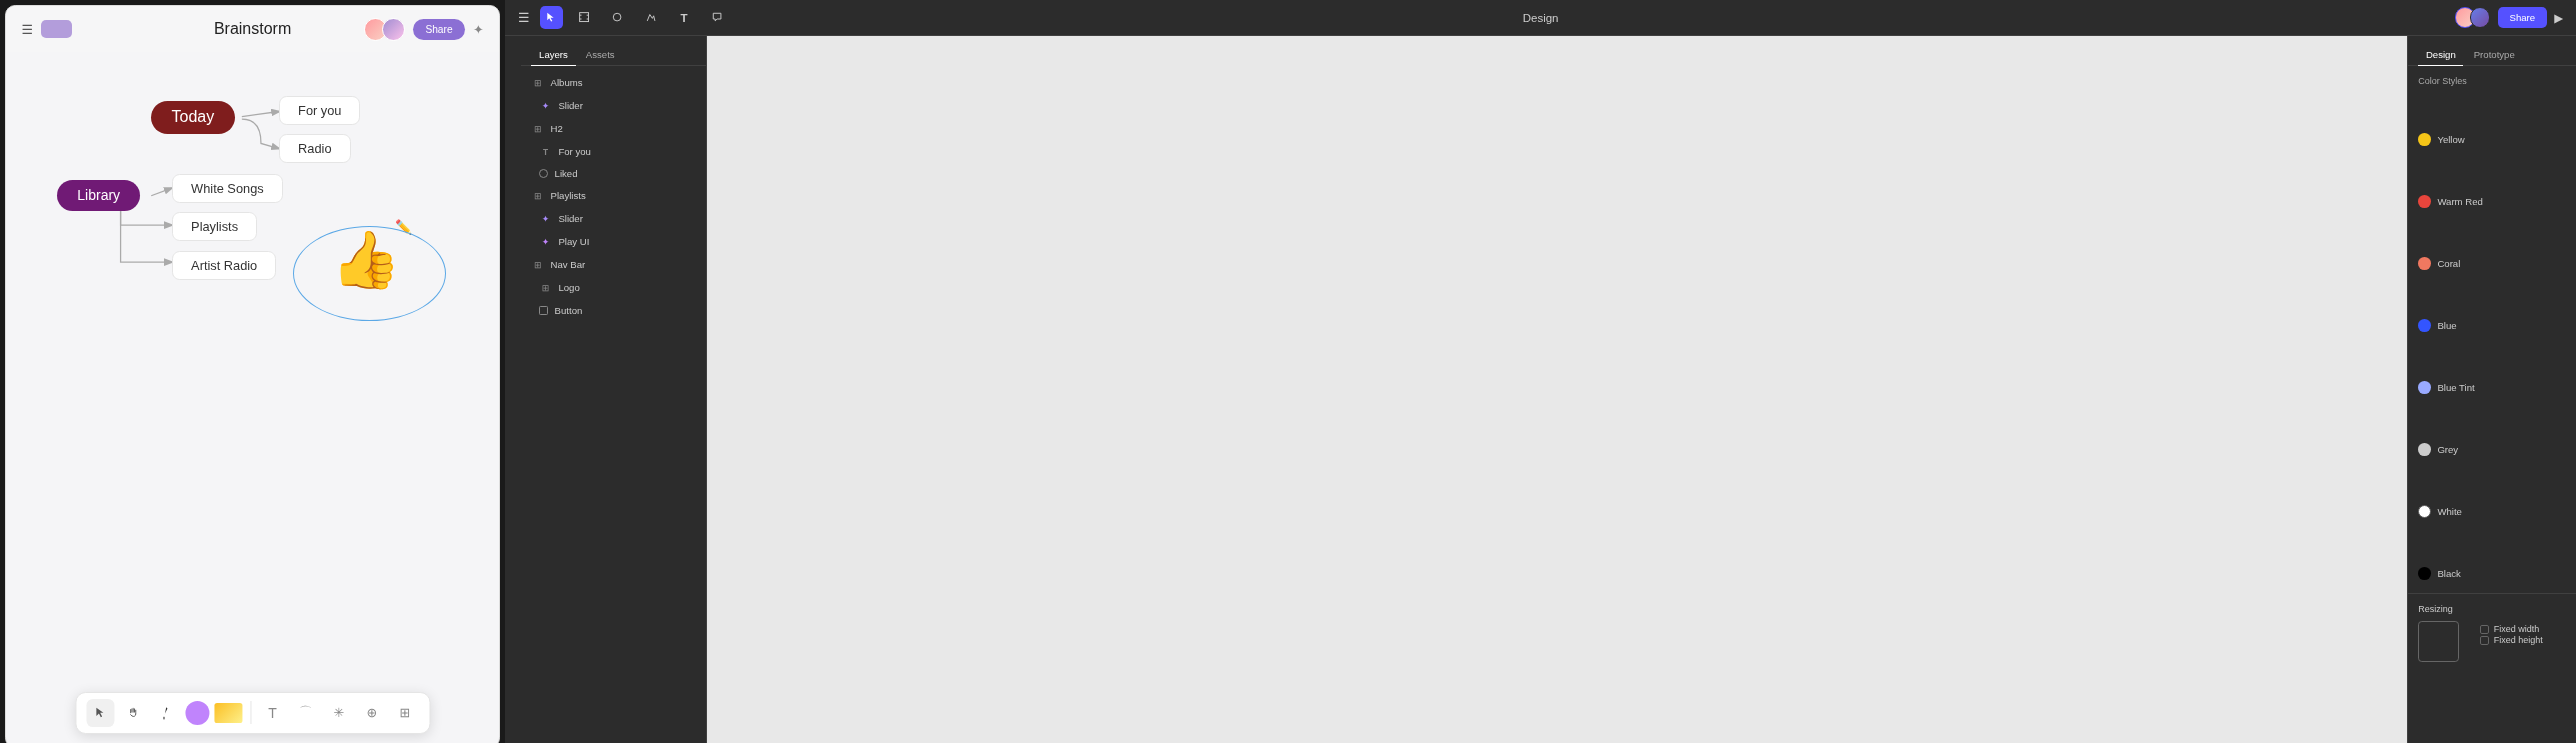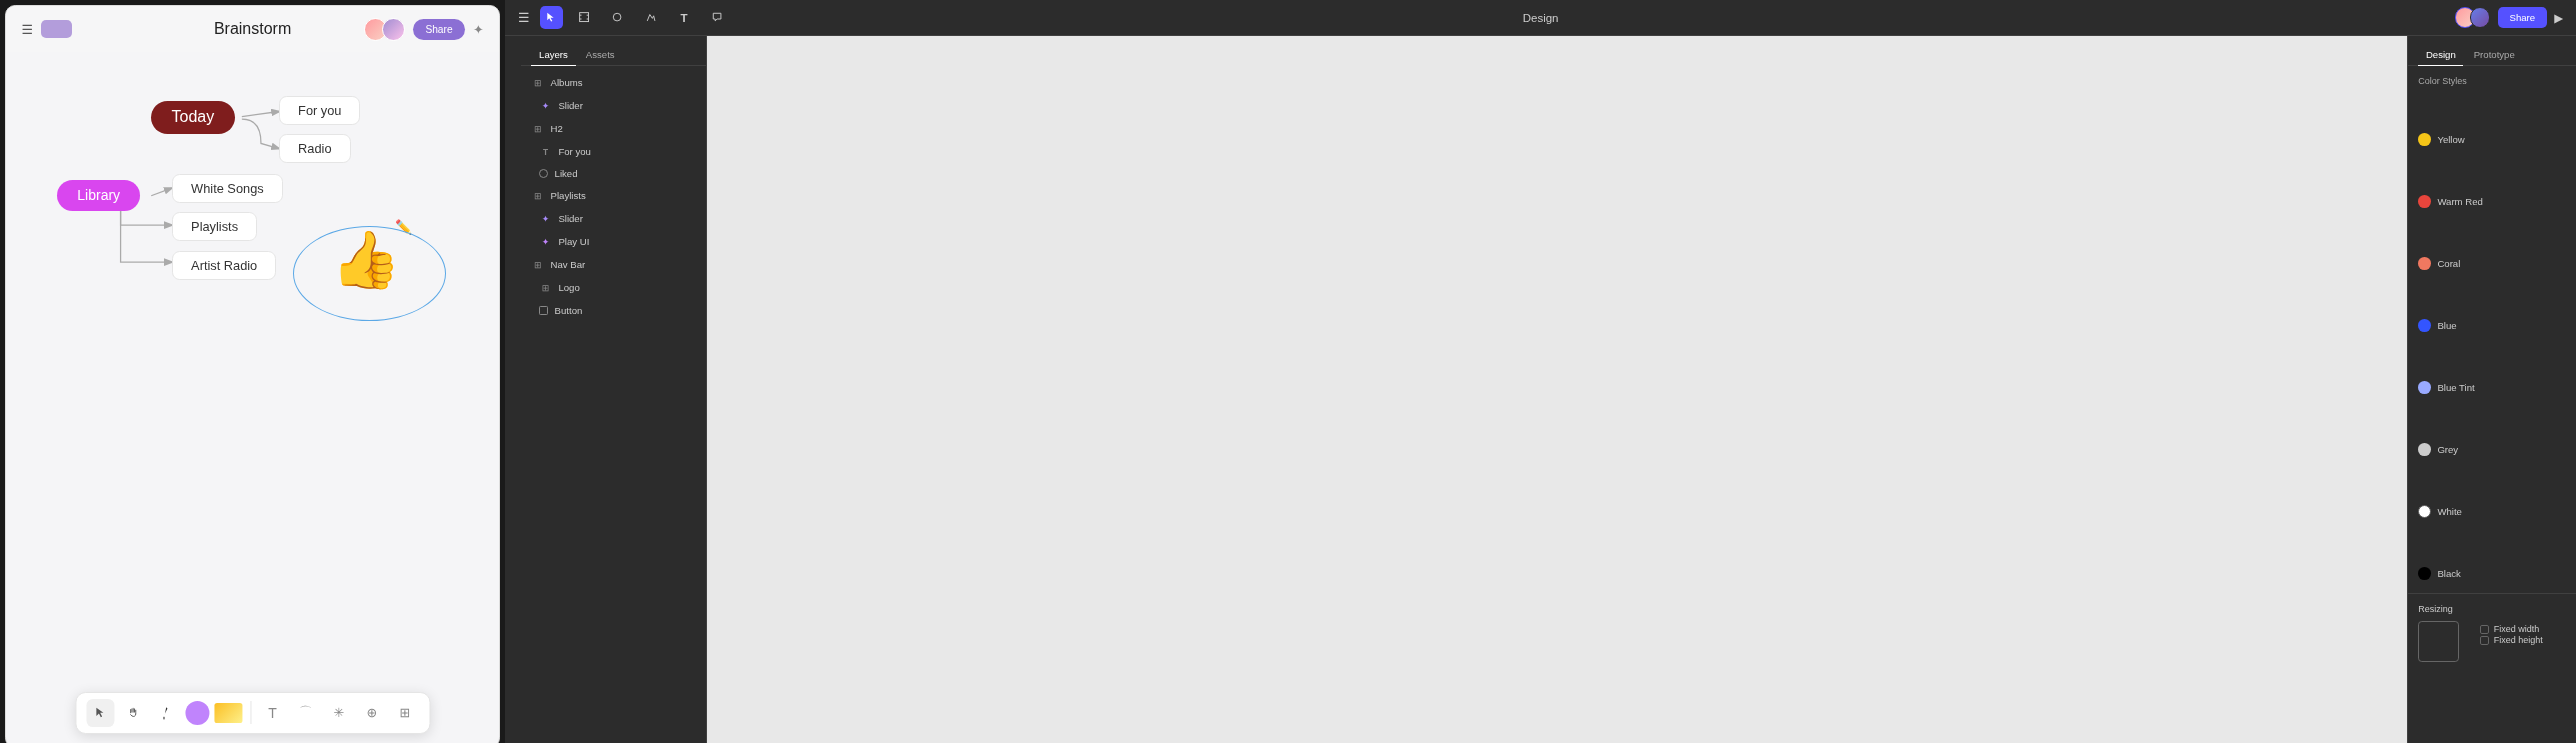--- a/index.html
+++ b/index.html
@@ -161,21 +161,21 @@
       font-size: 12.8px;
       color: #333;
       cursor: pointer;
     }
 
     
     .node-library {
       position: absolute;
       top: 107px;
       left: 12.8px;
-      background: #d946ef;
+      background: #701a75;
       color: white;
       border-radius: 19px;
       padding: 7.7px 20.4px;
       font-size: 14px;
       font-weight: 500;
       cursor: pointer;
     }
 
     
     .node-liked-songs {

